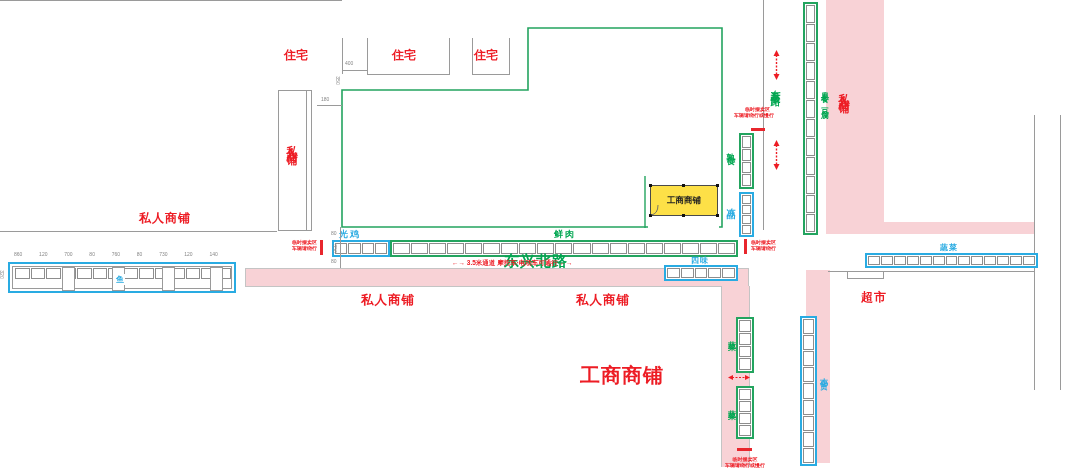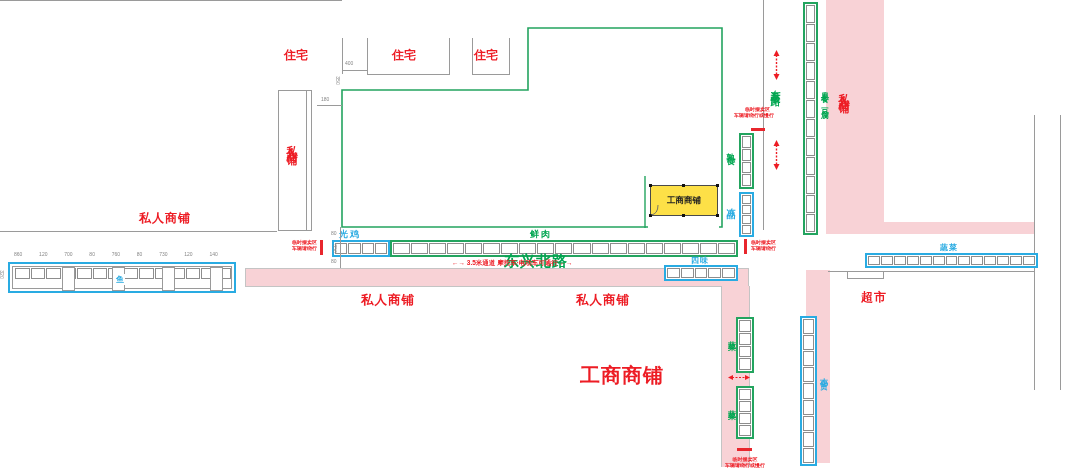--- a/index.html
+++ b/index.html
@@ -61,21 +61,21 @@
     <div class="abs" style="right:-2px;top:-2px;width:3px;height:3px;background:#111;"></div>
     <div class="abs" style="left:-2px;bottom:-2px;width:3px;height:3px;background:#111;"></div>
     <div class="abs" style="left:31px;bottom:-2px;width:3px;height:3px;background:#111;"></div>
     <div class="abs" style="right:-2px;bottom:-2px;width:3px;height:3px;background:#111;"></div>
     <svg class="abs" style="left:-1px;bottom:0;" width="9" height="11">
       <path d="M1 11 Q8 10 8 1" fill="none" stroke="#666" stroke-width="0.9"></path>
     </svg>
   </div>
 
   <div class="abs bluet lbl" style="left:339px;top:228px;font-size:9px;letter-spacing:2px;">光鸡</div>
-  <div class="abs greent lbl" style="left:530px;top:228px;font-size:9px;letter-spacing:2px;">鲜肉</div>
+  <div class="abs greent lbl" style="left:554px;top:228px;font-size:9px;letter-spacing:2px;">鲜肉</div>
   <div class="abs b-blue hrow" style="left:332px;top:240px;width:58px;height:17px;">
       <div class="cell"></div>
       <div class="cell"></div>
       <div class="cell"></div>
       <div class="cell"></div>
     </div>
   <div class="abs b-green hrow" style="left:390px;top:240px;width:348px;height:17px;">
       <div class="cell"></div>
       <div class="cell"></div>
       <div class="cell"></div>

